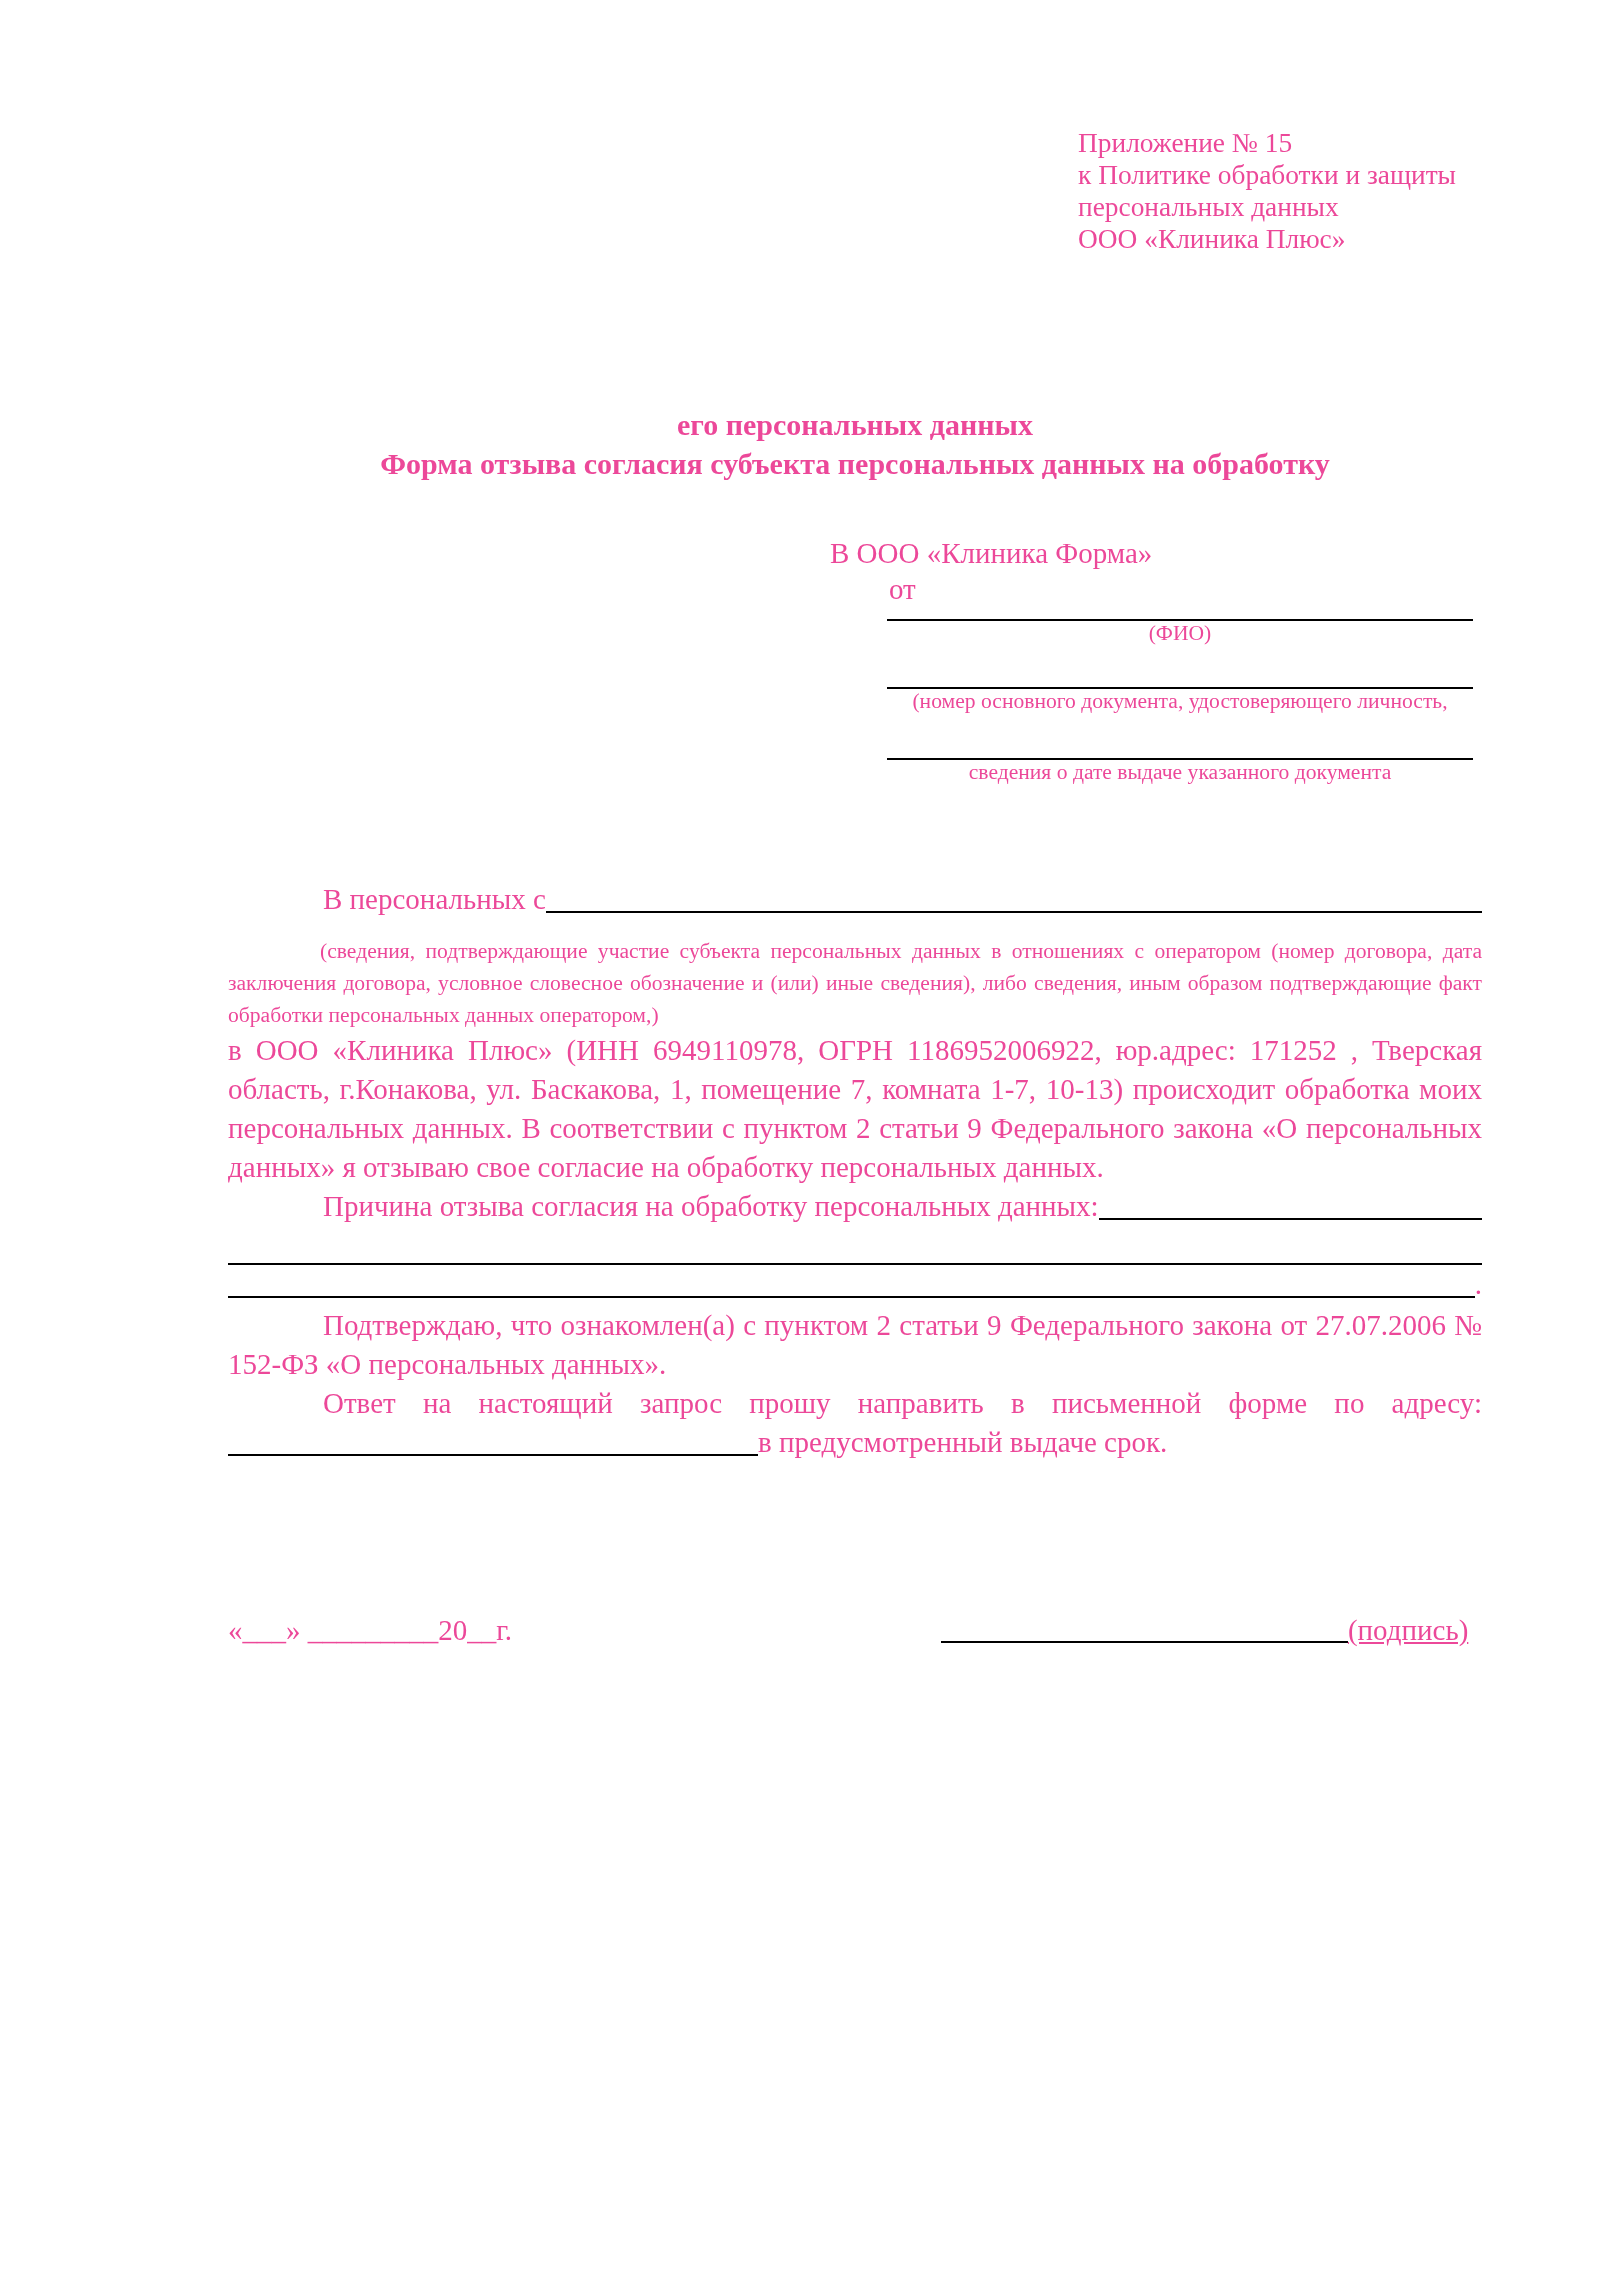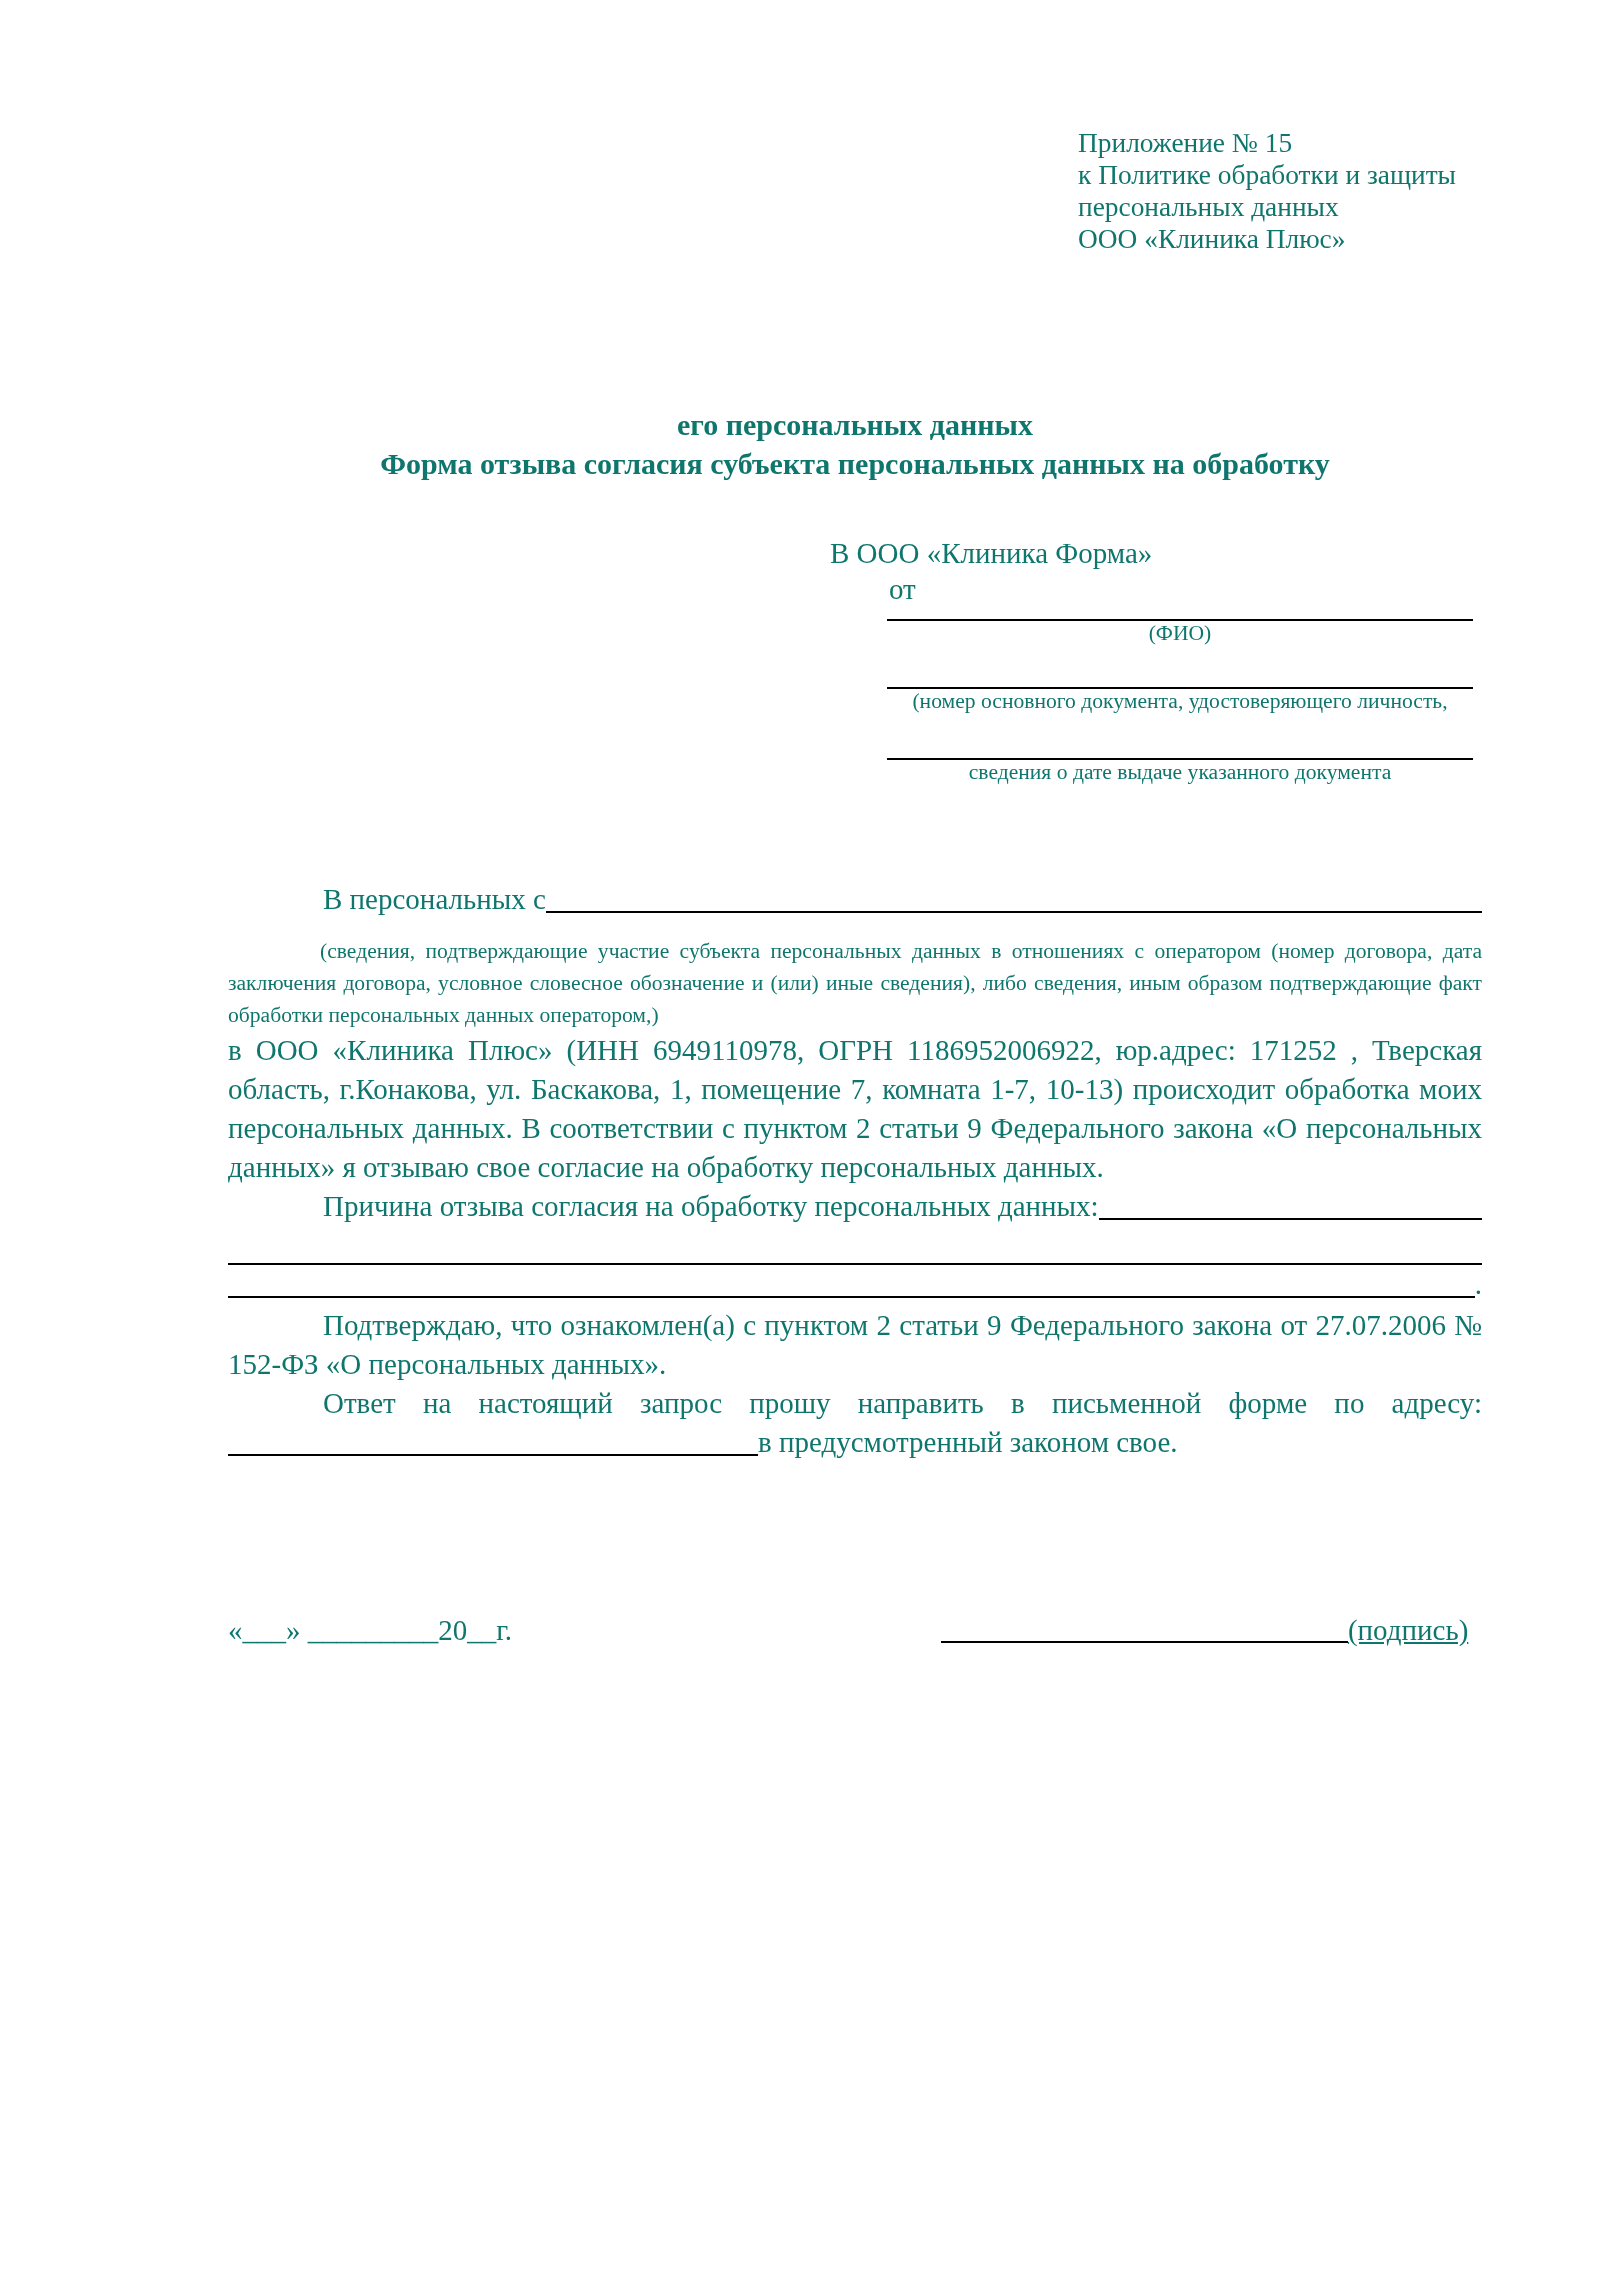--- a/index.html
+++ b/index.html
@@ -2,21 +2,21 @@
 <html><head>
 <meta charset="utf-8">
 <style>
   html, body { margin: 0; padding: 0; background: #ffffff; }
   .page {
     position: relative;
     width: 1621px;
     height: 2293px;
     background: #ffffff;
     font-family: "Liberation Serif", "DejaVu Serif", serif;
-    color: #0f766e;
+    color: #ec4899;
     overflow: hidden;
   }
 
   
   .header-block {
     position: absolute;
     left: 1078px;
     top: 127px;
     font-size: 27.4px;
     line-height: 32px;
@@ -178,21 +178,21 @@
     <div class="blank-row2">
       <span class="fill-line"></span>
       <span>.</span>
     </div>
 
     <p class="confirm-par">Подтверждаю, что ознакомлен(а) с пунктом 2 статьи 9 Федерального закона от 27.07.2006 № 152-ФЗ «О персональных данных».</p>
 
     <p class="reply-par">Ответ на настоящий запрос прошу направить в письменной форме по адресу:</p>
     <div class="reply-line2">
       <span class="u-seg"></span>
-      <span class="tail">в предусмотренный законом свое.</span>
+      <span class="tail">в предусмотренный выдаче срок.</span>
     </div>
   </div>
 
   <div class="footer-row">
     <span class="nowrap">«___» _________20__г.</span>
     <span class="sig-group">
       <span class="u-seg"></span>
       <span class="nowrap">(подпись)</span>
     </span>
   </div>

